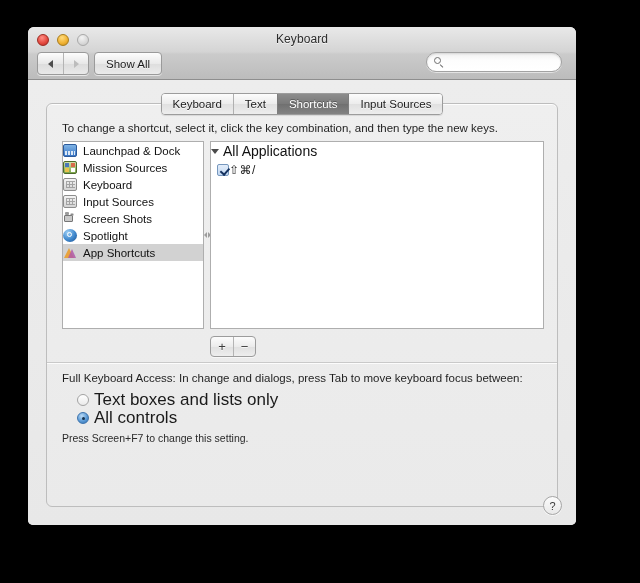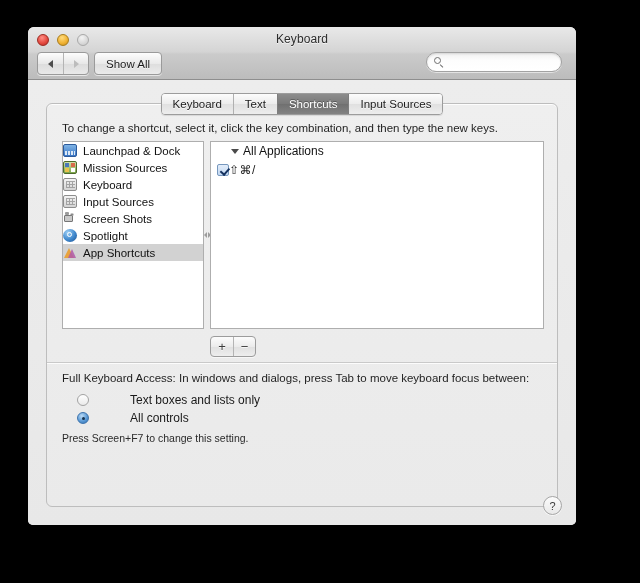--- a/index.html
+++ b/index.html
@@ -388,23 +388,22 @@
     border-right: 4px solid transparent;
     border-bottom: 9px solid #b05ba8;
     opacity: .85;
   }
 
   
   .grow {
     display: flex;
     align-items: center;
     height: 18px;
-    font-size: 12px;
+    font-size: 14px;
     color: #111;
-    padding-left: 20px;
     box-sizing: border-box;
   }
   .disclose {
     width: 0; height: 0;
     margin-right: 4px;
     border-left: 4.5px solid transparent;
     border-right: 4.5px solid transparent;
     border-top: 5px solid #4a4a4a;
     flex: none;
   }
@@ -481,23 +480,22 @@
     color: #1f1f1f;
   }
   .radios {
     position: absolute;
     left: 30px; top: 287px;
   }
   .radio-row {
     display: flex;
     align-items: center;
     height: 18px;
-    font-size: 12px;
+    font-size: 17px;
     color: #1a1a1a;
-    gap: 36px;
   }
   .radio {
     width: 12px; height: 12px;
     border-radius: 50%;
     margin-right: 5px;
     flex: none;
     box-sizing: border-box;
     border: 1px solid #a3a3a3;
     background: linear-gradient(to bottom, #ffffff 0%, #eaeaea 100%);
     position: relative;
@@ -629,21 +627,21 @@
         </div>
       </div>
 
       <div class="pmgroup">
         <div class="pmbtn">+</div>
         <div class="pmbtn">−</div>
       </div>
 
       <div class="divider"></div>
 
-      <div class="fka">Full Keyboard Access: In windows and dialogs, press Tab to move keyboard focus between:</div>
+      <div class="fka">Full Keyboard Access: In change and dialogs, press Tab to move keyboard focus between:</div>
 
       <div class="radios">
         <div class="radio-row">
           <span class="radio"></span>
           <span>Text boxes and lists only</span>
         </div>
         <div class="radio-row">
           <span class="radio on"></span>
           <span>All controls</span>
         </div>

